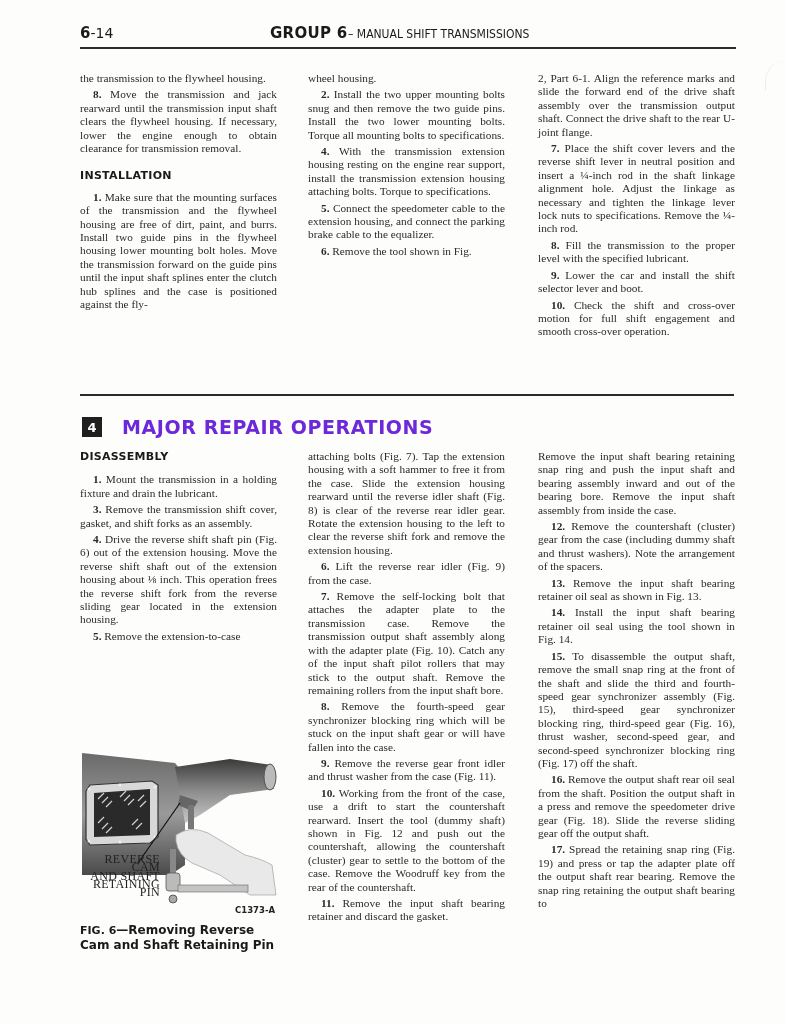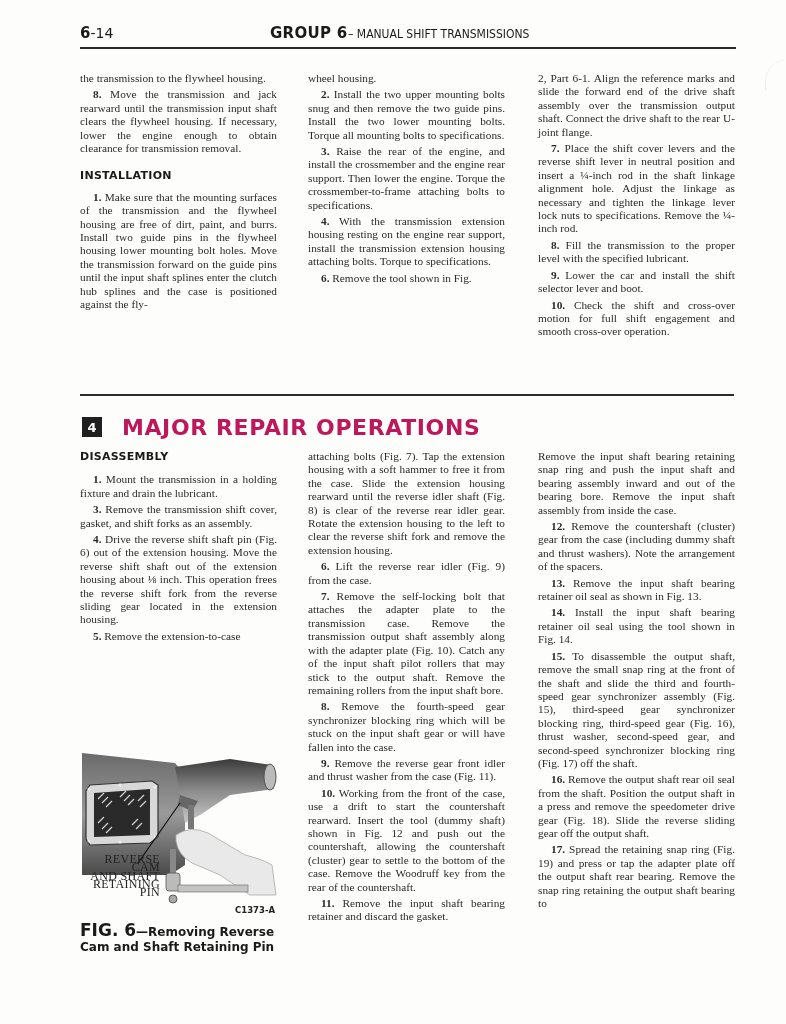--- a/index.html
+++ b/index.html
@@ -14,24 +14,24 @@
   .hdr .title .sub { font-weight: normal; font-size: 12px; font-family: "DejaVu Sans", sans-serif; letter-spacing: 0; transform: scaleX(0.9); display: inline-block; transform-origin: left; }
   .rule { position: absolute; height: 2px; background: #2b2b2b; }
   .col { position: absolute; width: 197px; font-size: 11.3px; line-height: 13.4px; text-align: justify; }
   .col p { margin: 0 0 3px 0; text-indent: 13px; hyphens: none; }
   .col p.noind { text-indent: 0; }
   .col p b { font-weight: bold; }
   .col p.warn { font-weight: bold; text-indent: 13px; }
   .h3 { font-family: "DejaVu Sans", sans-serif; font-weight: bold; font-size: 11px; letter-spacing: 0.3px; margin: 10px 0 8px 0; color: #1a1a1a; }
   .section { position: absolute; left: 82px; top: 415px; height: 24px; display: flex; align-items: center; }
   .section .num { width: 20px; height: 20px; background: #1f1f1f; color: #fff; font-family: "DejaVu Sans", sans-serif; font-weight: bold; font-size: 13px; display: flex; align-items: center; justify-content: center; margin-right: 20px; }
-  .section .stitle { font-family: "DejaVu Sans", sans-serif; font-weight: bold; font-size: 22px; letter-spacing: 0.6px; color: #be185d; }
+  .section .stitle { font-family: "DejaVu Sans", sans-serif; font-weight: bold; font-size: 19px; letter-spacing: 0.6px; color: #6d28d9; }
   .fig { position: absolute; left: 80px; top: 745px; width: 200px; height: 172px; }
   .figcap { position: absolute; left: 80px; top: 923px; width: 205px; font-family: "DejaVu Sans", sans-serif; font-weight: bold; font-size: 12px; line-height: 15px; color: #1a1a1a; }
-  .figcap .n { font-size: 17px; }
+  .figcap .n { font-size: 11px; }
   .callout { position: absolute; font-family: Liberation Serif, serif; font-size: 12px; line-height: 8.3px; text-align: right; color: #222; letter-spacing: 0.3px; }
   .code { position: absolute; font-family: "DejaVu Sans", sans-serif; font-weight: bold; font-size: 8.5px; color: #222; }
   .corner { position: absolute; right: 0; top: 60px; width: 20px; height: 30px; border-left: 1px solid #ddd; border-radius: 30px 0 0 0; opacity: 0.5; }
 </style>
 </head>
 <body>
 
 <div class="hdr">
   <div class="pg"><span style="font-weight:bold;font-size:15px;">6</span><span>-14</span></div>
   <div class="title"><span>GROUP  6</span><span class="sub">– MANUAL SHIFT TRANSMISSIONS</span></div>
@@ -42,22 +42,22 @@
 <div class="col" style="left:80px; top:72px;">
   <p class="noind">the transmission to the flywheel housing.</p>
   <p><b>8.</b><span> Move the transmission and jack rearward until the transmission input shaft clears the flywheel housing. If necessary, lower the engine enough to obtain clearance for transmission removal.</span></p>
   <div class="h3" style="margin-top:14px;">INSTALLATION</div>
   <p><b>1.</b><span> Make sure that the mounting surfaces of the transmission and the flywheel housing are free of dirt, paint, and burrs. Install two guide pins in the flywheel housing lower mounting bolt holes. Move the transmission forward on the guide pins until the input shaft splines enter the clutch hub splines and the case is positioned against the fly-</span></p>
 </div>
 
 <div class="col" style="left:308px; top:72px;">
   <p class="noind">wheel housing.</p>
   <p><b>2.</b><span> Install the two upper mounting bolts snug and then remove the two guide pins. Install the two lower mounting bolts. Torque all mounting bolts to specifications.</span></p>
-  <p><b>3.</b><span> Raise the rear of the engine, and install the crossmember and the engine rear support. Then lower the engine. Torque the crossmember-to-frame attaching bolts to specifications.</span></p>
   <p><b>4.</b><span> With the transmission extension housing resting on the engine rear support, install the transmission extension housing attaching bolts. Torque to specifications.</span></p>
+  <p><b>5.</b><span> Connect the speedometer cable to the extension housing, and connect the parking brake cable to the equalizer.</span></p>
   <p><b>6.</b><span> Remove the tool shown in Fig.</span></p>
 </div>
 
 <div class="col" style="left:538px; top:72px;">
   <p class="noind">2, Part 6-1. Align the reference marks and slide the forward end of the drive shaft assembly over the transmission output shaft. Connect the drive shaft to the rear U-joint flange.</p>
   <p><b>7.</b><span> Place the shift cover levers and the reverse shift lever in neutral position and insert a ¼-inch rod in the shaft linkage alignment hole. Adjust the linkage as necessary and tighten the linkage lever lock nuts to specifications. Remove the ¼-inch rod.</span></p>
   <p><b>8.</b><span> Fill the transmission to the proper level with the specified lubricant.</span></p>
   <p><b>9.</b><span> Lower the car and install the shift selector lever and boot.</span></p>
   <p><b>10.</b><span> Check the shift and cross-over motion for full shift engagement and smooth cross-over operation.</span></p>
 </div>

